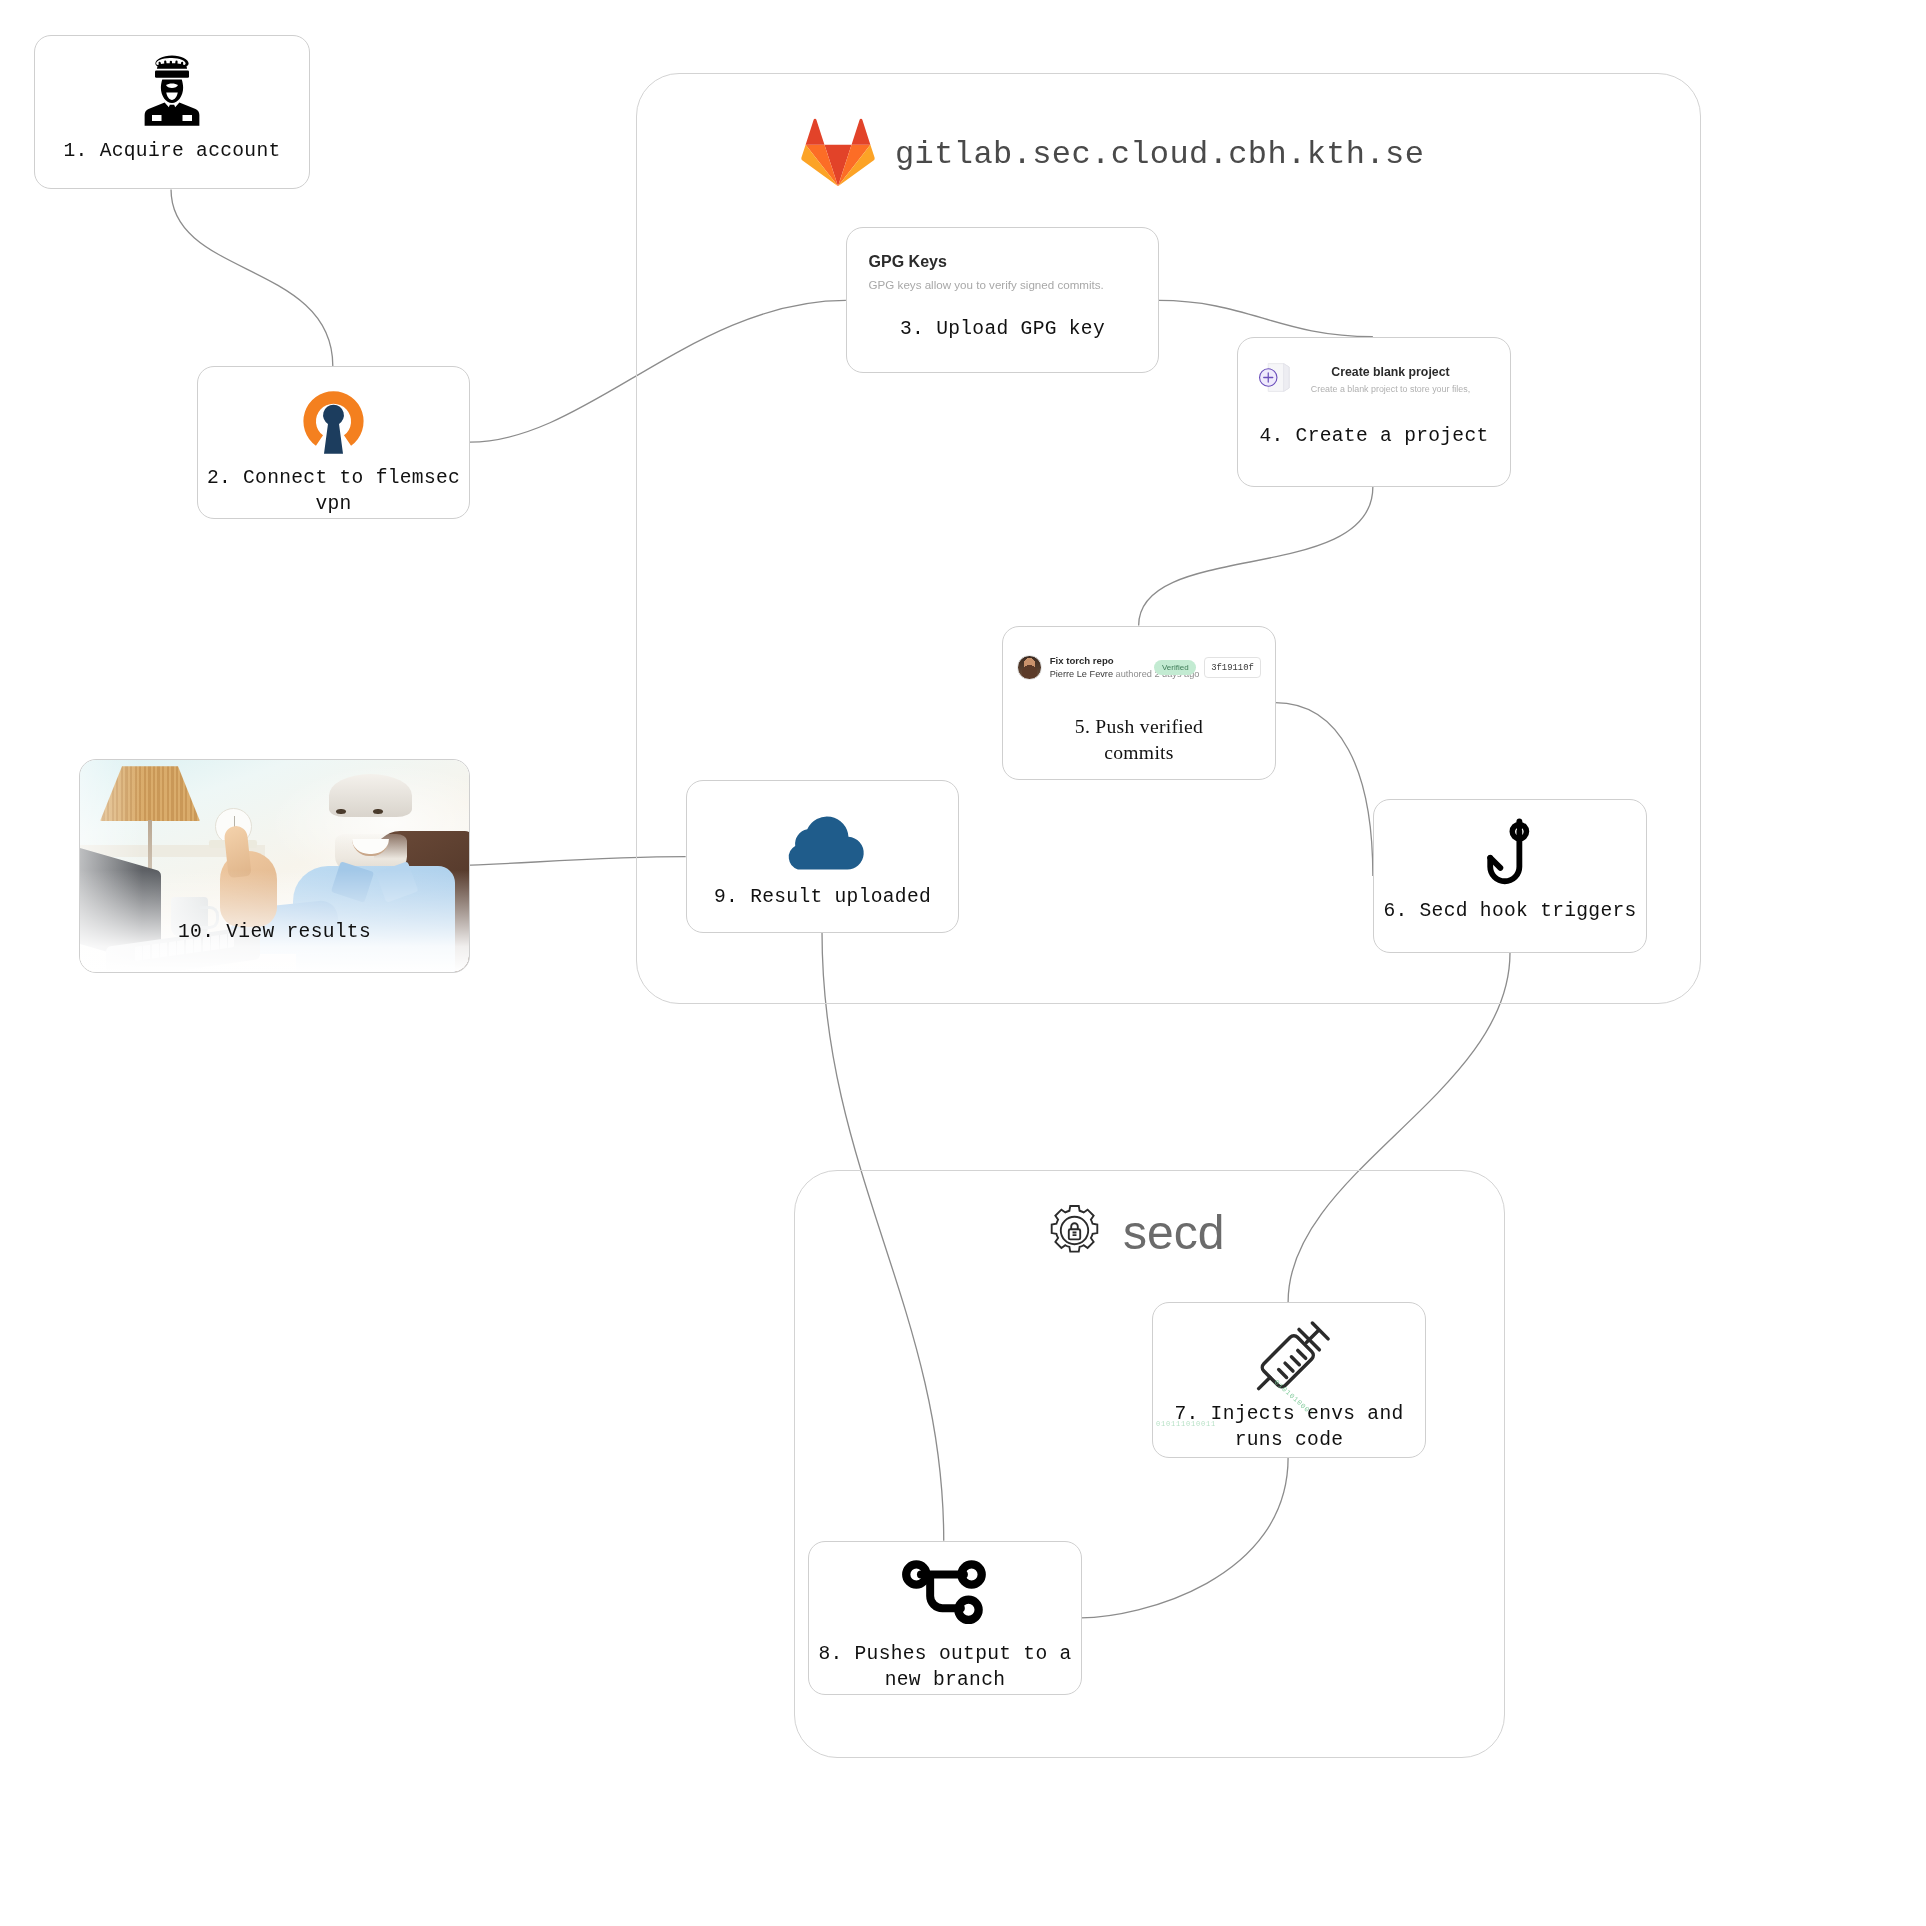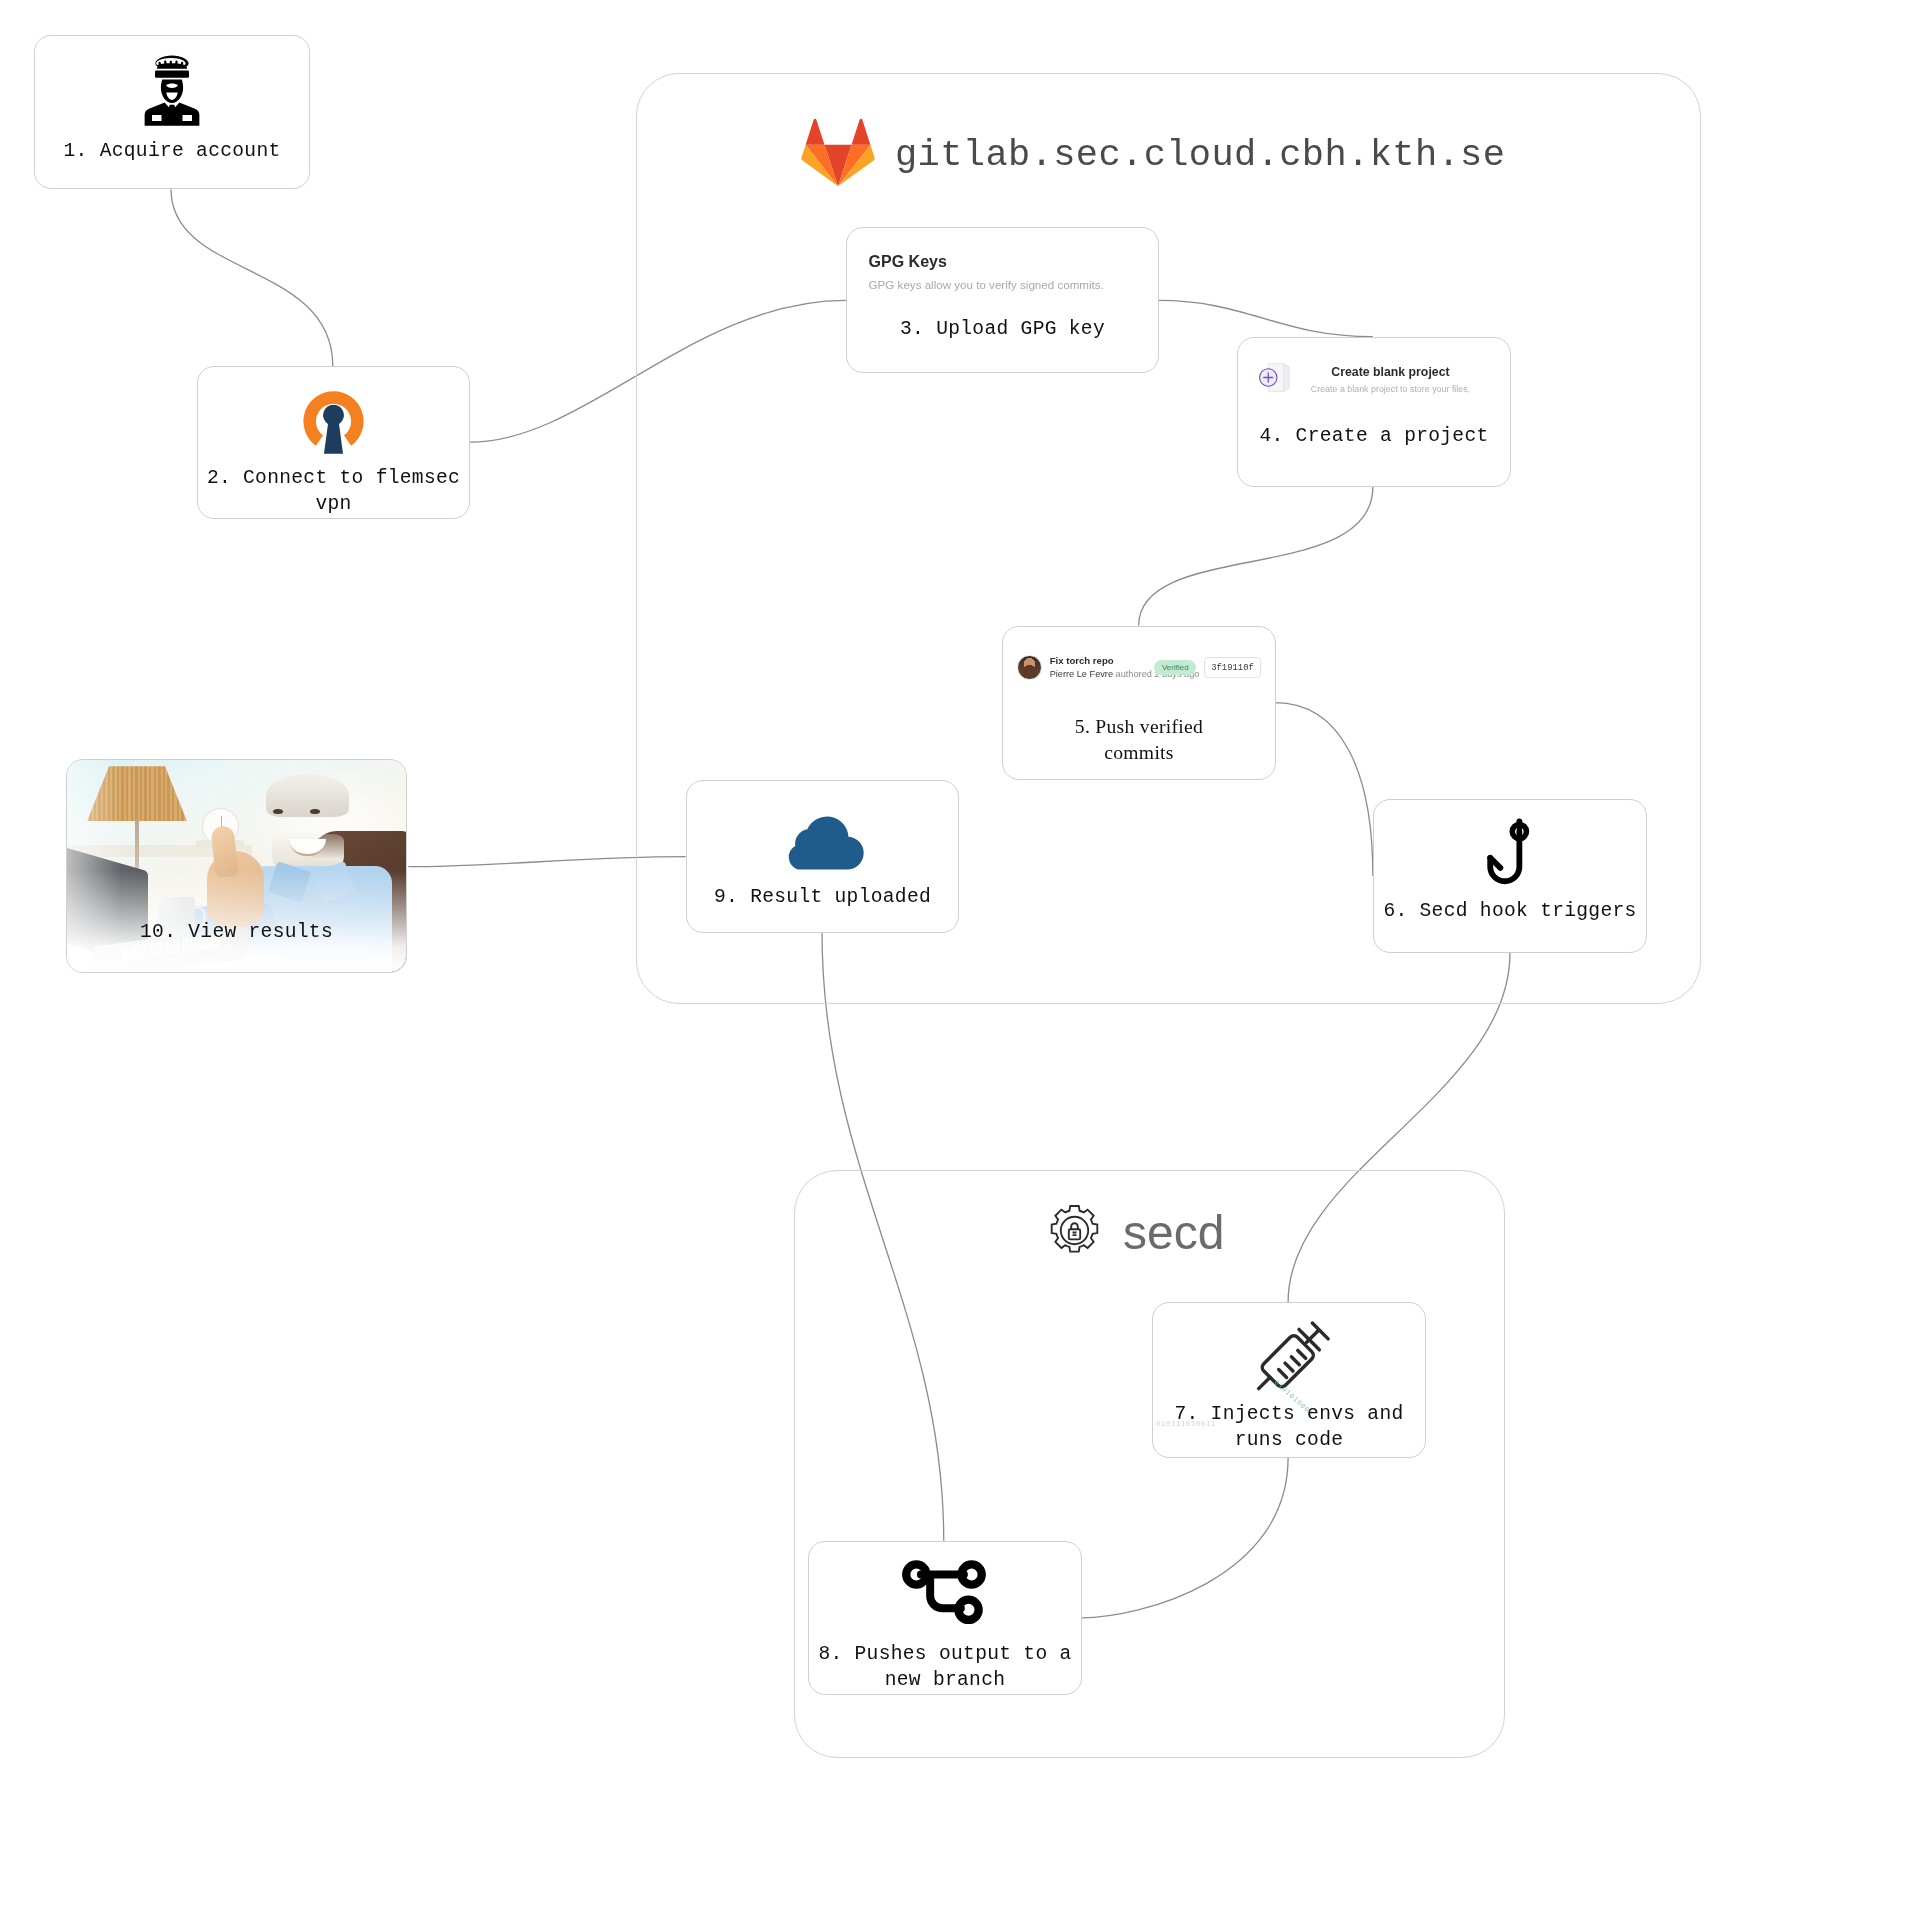--- a/index.html
+++ b/index.html
@@ -35,21 +35,21 @@
   }
   .container-header {
     position: absolute;
     display: flex;
     align-items: center;
     gap: 20px;
     z-index: 6;
   }
   .container-title {
     font-family: "Liberation Mono", "DejaVu Sans Mono", monospace;
-    font-size: 37px;
+    font-size: 32px;
     color: #4a4a4a;
     letter-spacing: 0.4px;
     white-space: nowrap;
   }
   .container-title.sans {
     font-family: "Liberation Sans", sans-serif;
     font-size: 48px;
     color: #6b6b6b;
     letter-spacing: 0;
   }
@@ -197,21 +197,21 @@
   #node-hook { left: 1373px; top: 799px; width: 274px; height: 154px; }
   #node-hook .node-art { margin-top: 14px; height: 80px; }
   #node-hook .node-caption { margin-top: 4.6px; }
 
   
   #node-cloud { left: 686px; top: 780px; width: 273px; height: 153px; }
   #node-cloud .node-art { margin-top: 23px; height: 71px; }
   #node-cloud .node-caption { margin-top: 10px; }
 
   
-  #node-results { left: 66px; top: 759px; width: 341px; height: 214px; padding: 0; }
+  #node-results { left: 79px; top: 759px; width: 391px; height: 214px; padding: 0; }
   .photo-wrap {
     position: absolute;
     left: 0; top: 0; right: 0; bottom: 0;
     border-radius: 15.4px;
     overflow: hidden;
   }
   .photo-bg {
     position: absolute; inset: 0;
     background:
       radial-gradient(ellipse 45% 40% at 80% 30%, rgba(255,255,255,0.75) 0%, rgba(255,255,255,0) 70%),

